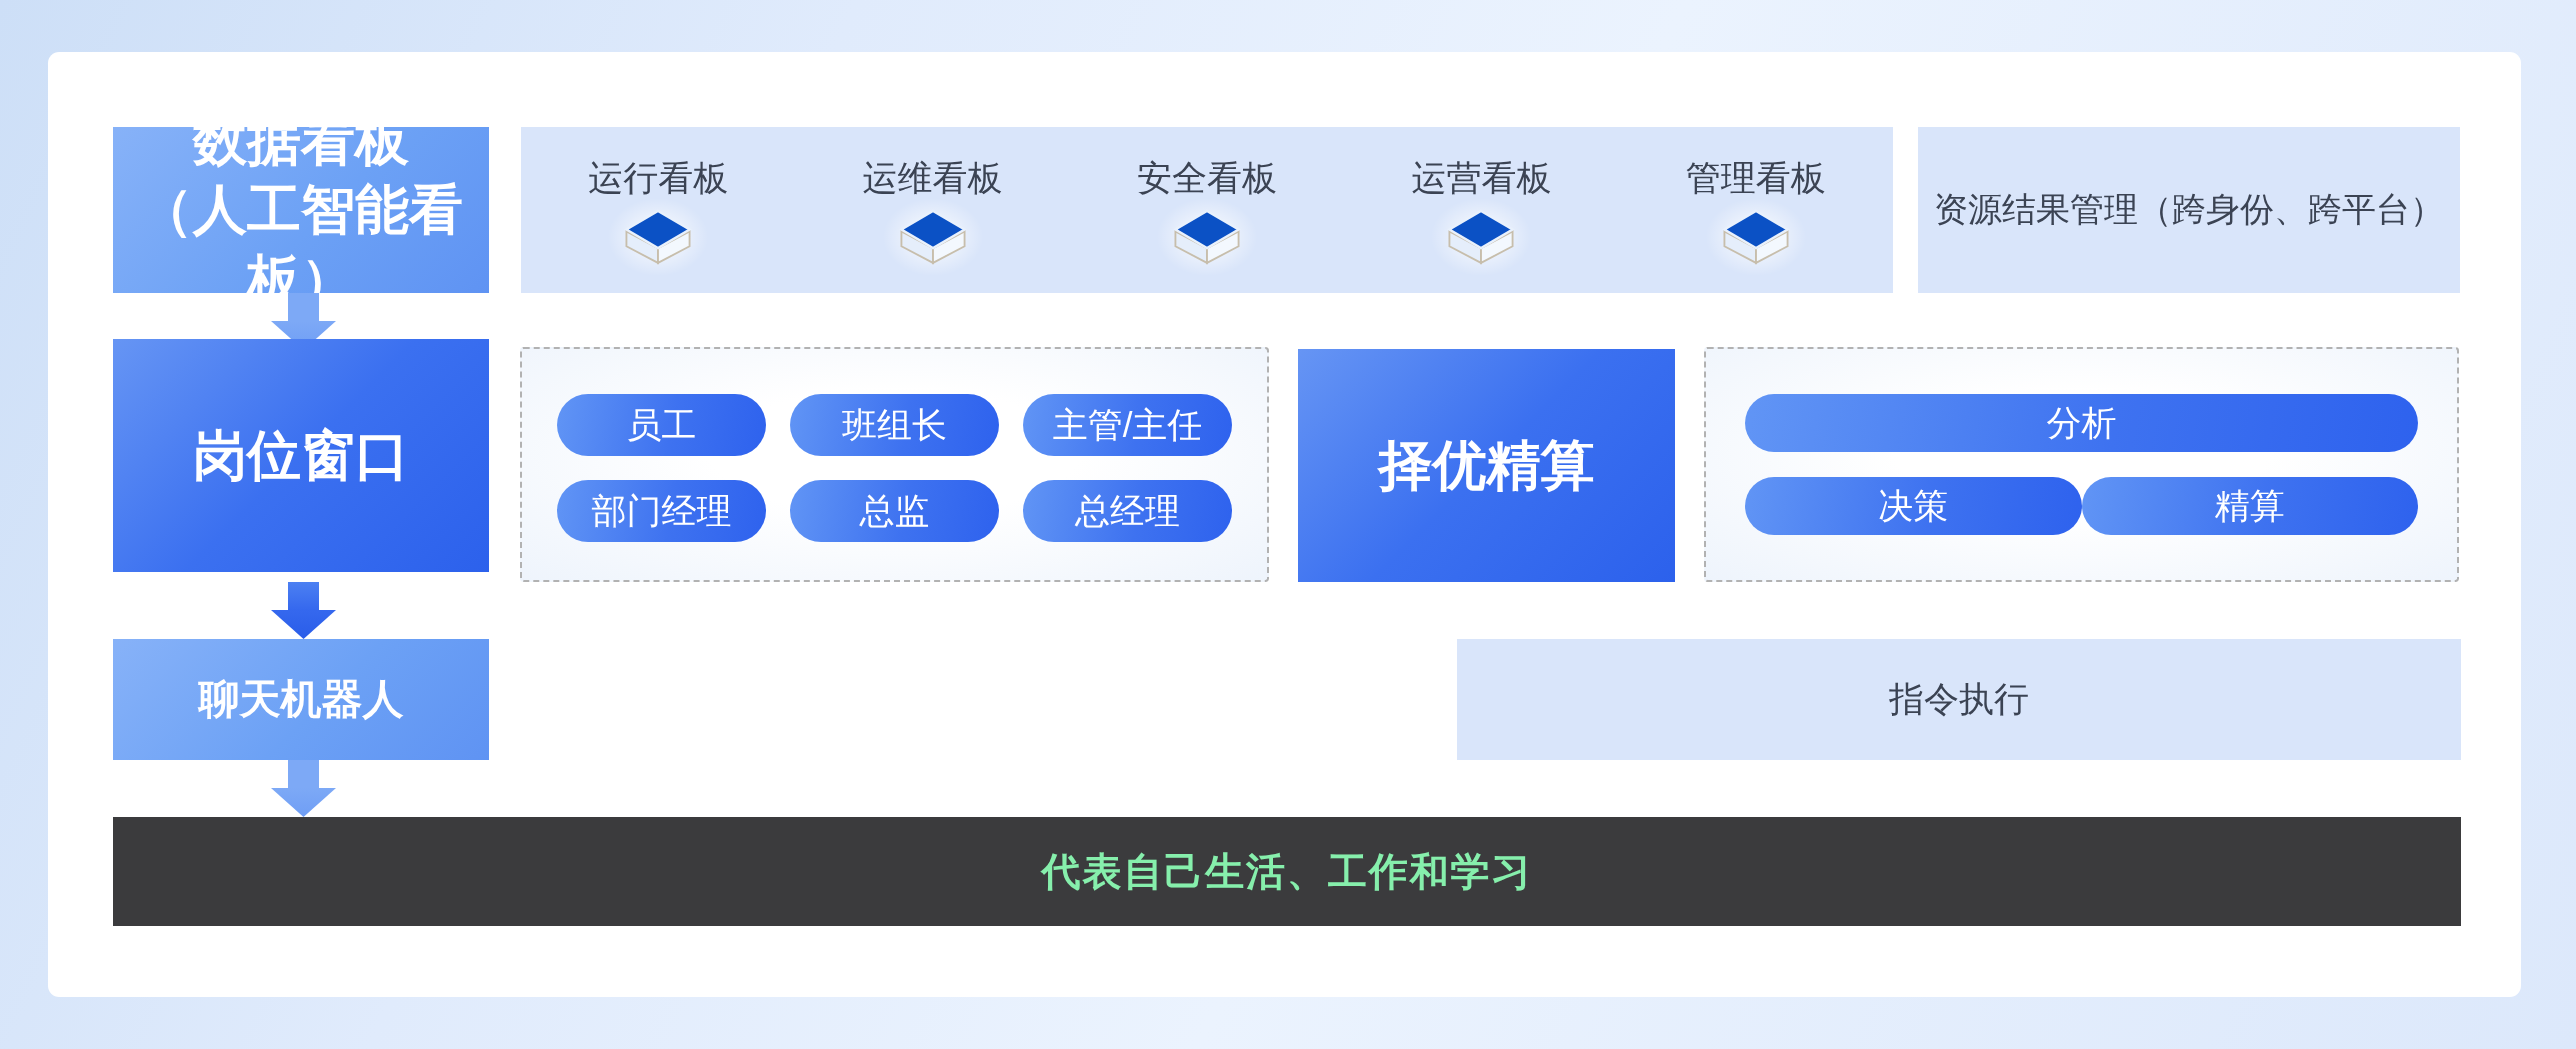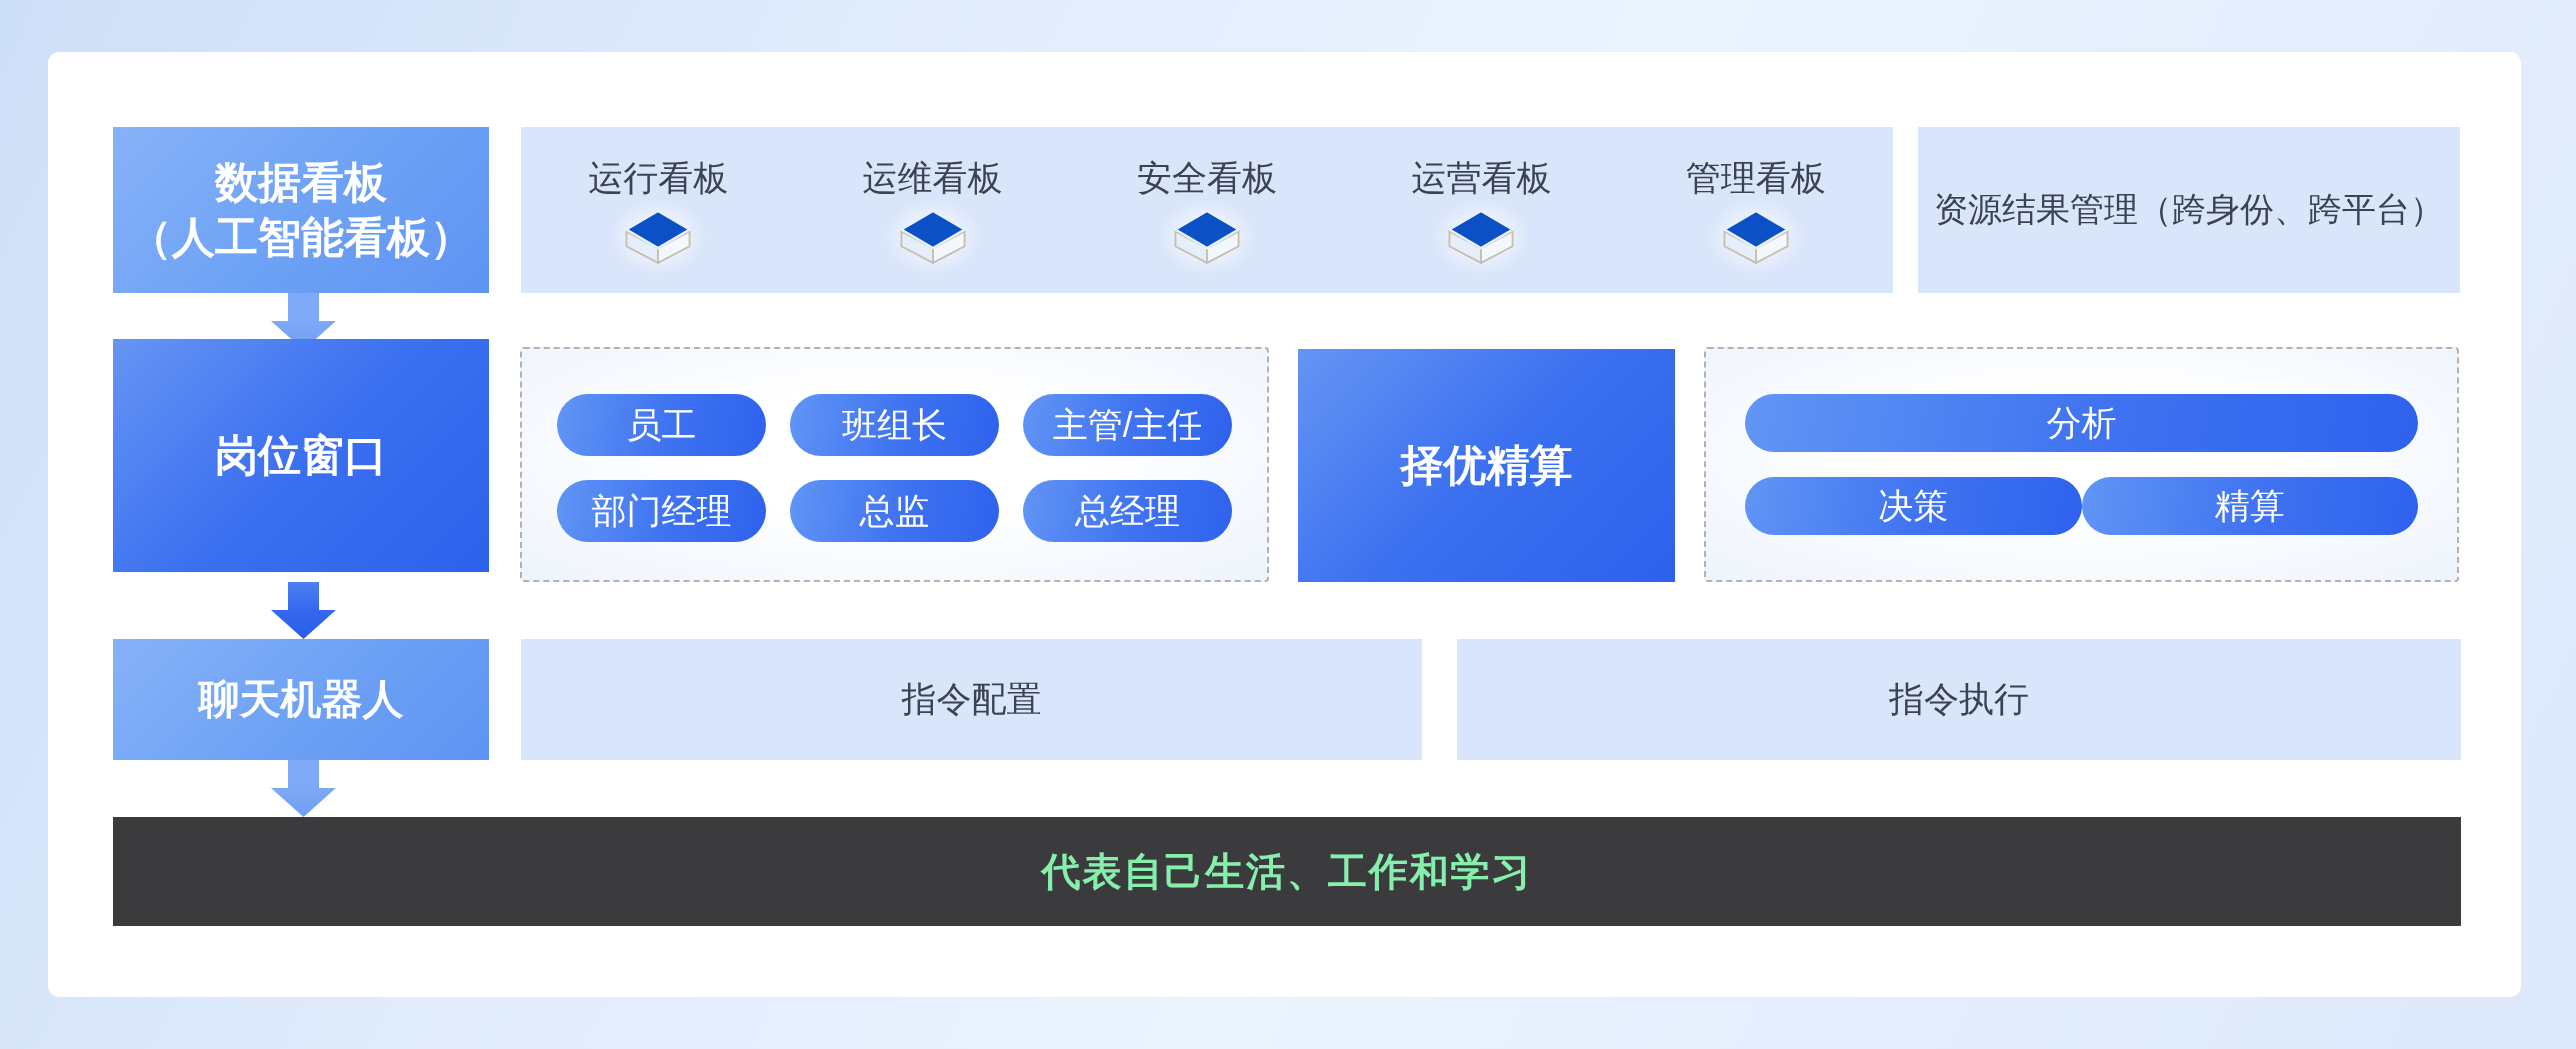--- a/index.html
+++ b/index.html
@@ -8,21 +8,21 @@
          background:linear-gradient(115deg,#cddff7 0%,#e0ebfc 28%,#ebf3fe 55%,#dce8fb 100%);}
   .card{position:absolute;left:48px;top:52px;width:2473px;height:945px;background:#ffffff;border-radius:11.2px;}
 
   .abs{position:absolute;}
   .flexc{display:flex;align-items:center;justify-content:center;}
 
   
   .box{color:#ffffff;font-weight:bold;text-align:center;}
   .box-light{background:linear-gradient(135deg,#87b2f8 0%,#6ca1f5 55%,#5f93f3 100%);}
   .box-strong{background:linear-gradient(135deg,#6695f4 0%,#3b70f0 50%,#2c61ec 100%);}
-  .box-title{font-size:43px;line-height:1.28;}
+  .box-title{font-size:54px;line-height:1.28;}
 
   
   .lightpanel{background:#d9e5fa;}
   .panel-label{font-size:35px;color:#3b4353;}
 
   
   .dash-strip{display:flex;align-items:stretch;}
   .dash-cell{flex:1;display:flex;flex-direction:column;align-items:center;justify-content:center;gap:5px;}
   .icon-wrap{position:relative;width:78px;height:58px;display:grid;place-items:center;}
   .icon-glow{position:absolute;left:-28px;top:-22.4px;width:134px;height:104px;border-radius:50%;
@@ -166,23 +166,20 @@
 
     <div class="abs arrow arrow-strong" style="left:223px;top:530px;">
       <div class="stem"></div>
         <div class="head"></div>
     </div>
 
     <div class="abs box box-light flexc" style="left:65px;top:587px;width:376px;height:121px;font-size:41px;">
       <span>聊天机器人</span>
     </div>
 
-    <div class="abs lightpanel flexc panel-label" style="left:473px;top:587px;width:901px;height:121px;">
-      <span>指令配置</span>
-    </div>
 
     <div class="abs lightpanel flexc panel-label" style="left:1409px;top:587px;width:1004px;height:121px;">
       <span>指令执行</span>
     </div>
 
     <div class="abs arrow arrow-light" style="left:223px;top:708px;">
       <div class="stem"></div>
         <div class="head"></div>
     </div>
 

